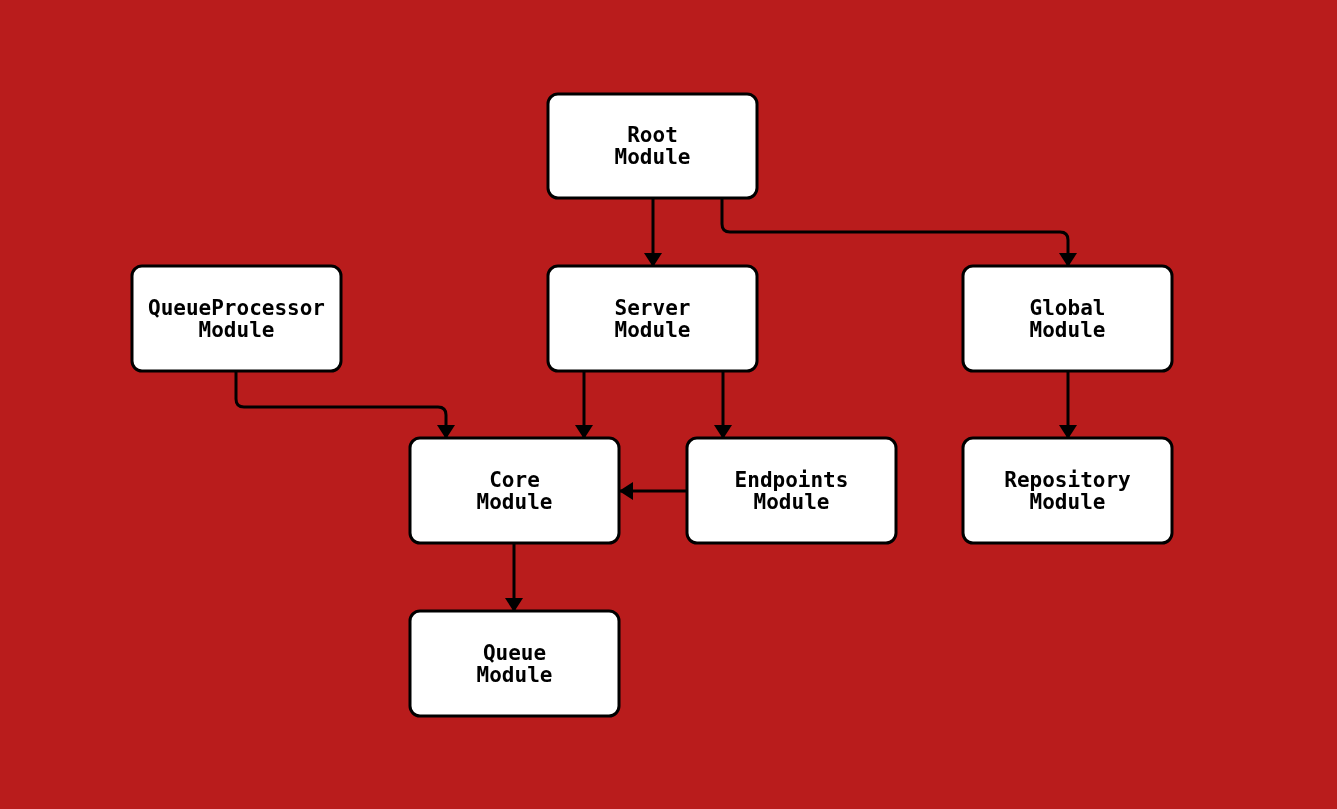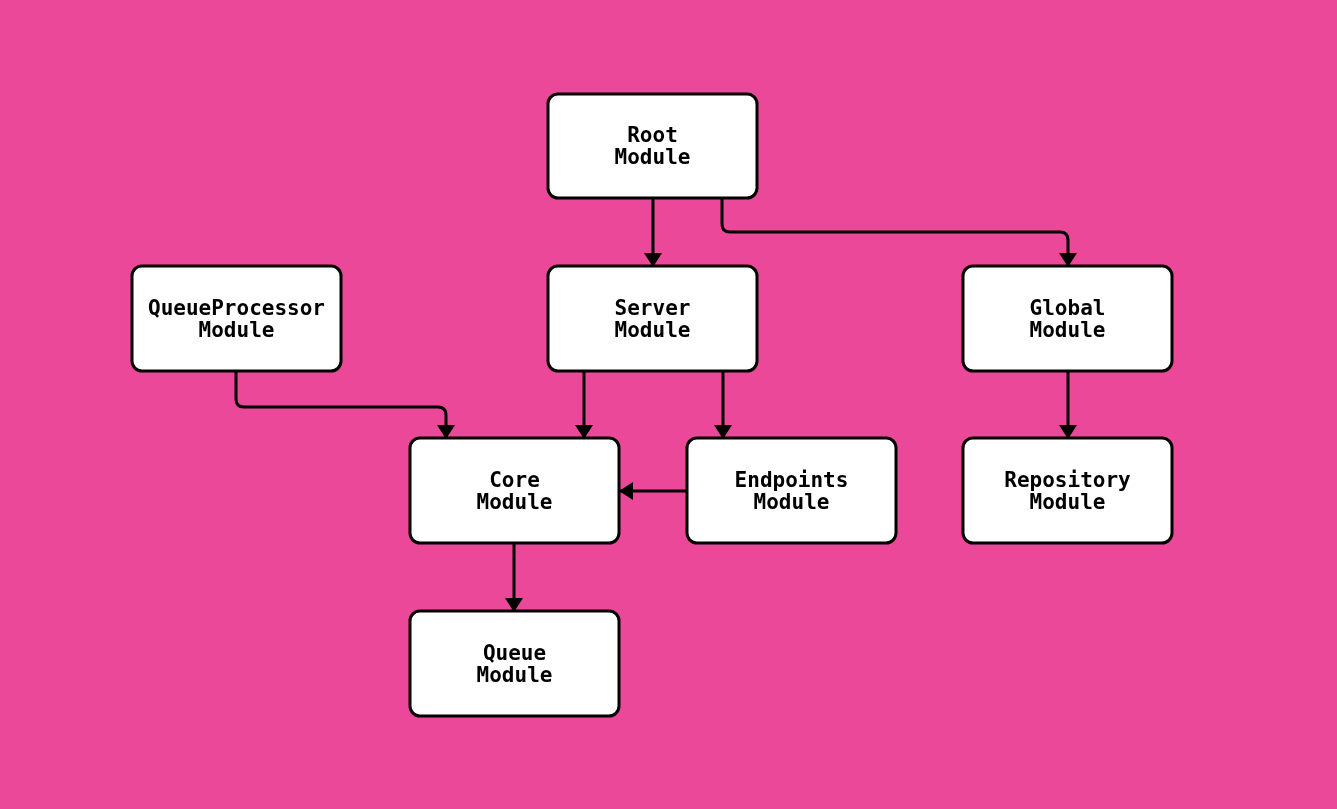--- a/index.html
+++ b/index.html
@@ -4,21 +4,21 @@
 <style>
   html, body {
     margin: 0;
     padding: 0;
     background: #ffffff;
   }
   .canvas {
     position: relative;
     width: 1337px;
     height: 809px;
-    background: #ec4899;
+    background: #b91c1c;
     overflow: hidden;
   }
   svg.diagram {
     display: block;
     width: 1337px;
     height: 809px;
   }
   .node-label {
     font-family: "DejaVu Sans Mono", "Liberation Mono", monospace;
     font-weight: 700;

